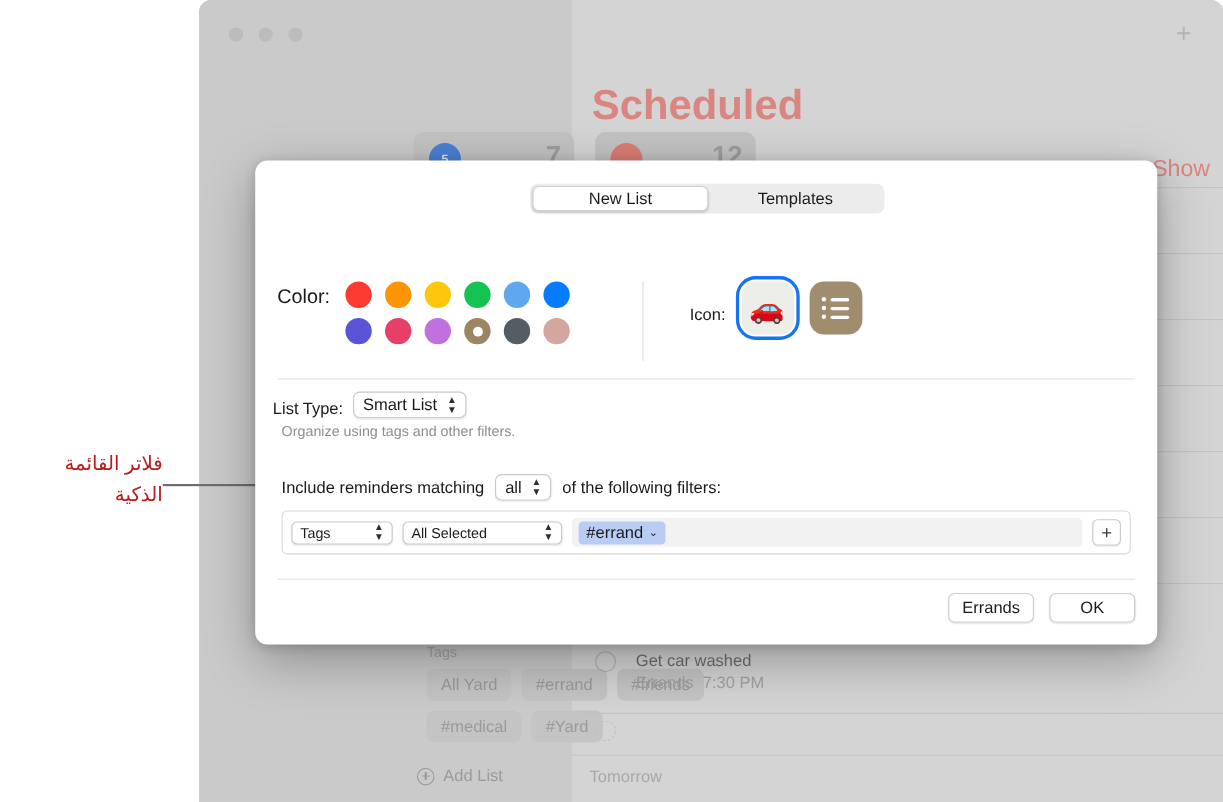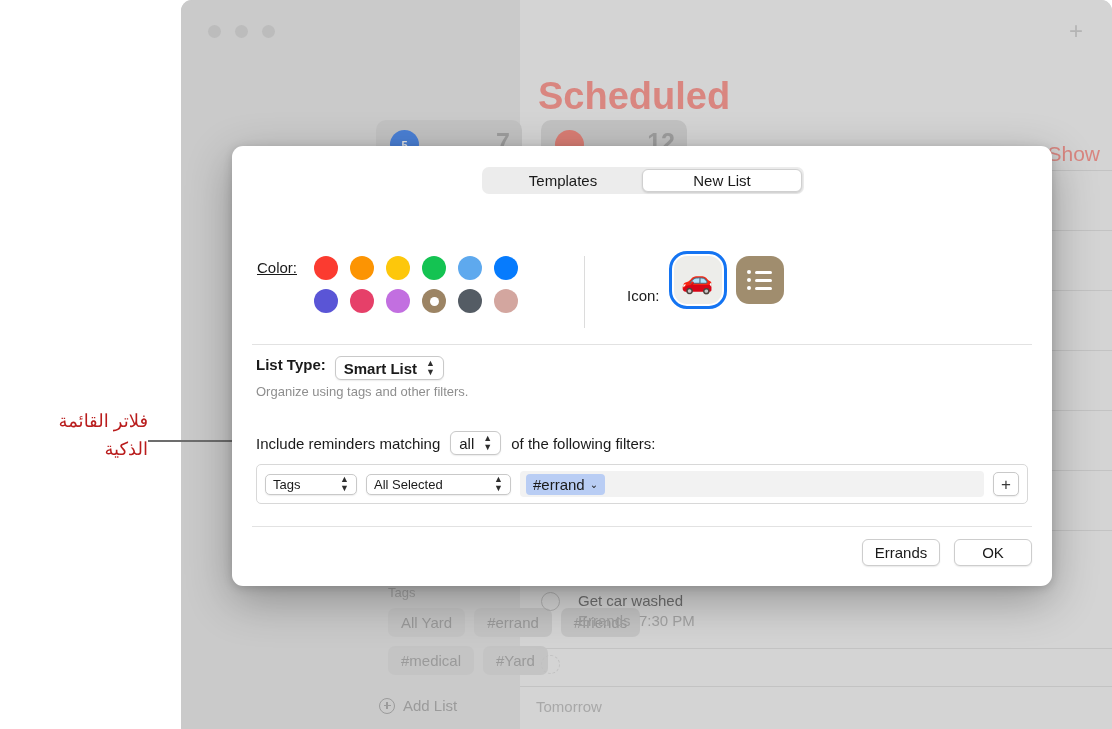--- a/index.html
+++ b/index.html
@@ -234,40 +234,40 @@
     padding: 0 7px; outline: none;
     font-family: "Liberation Sans", sans-serif;
   }
 
   .color-icon-area {
     position: absolute; left: 20px; top: 110px;
     width: 780px; height: 92px;
     display: flex; align-items: flex-start;
   }
   .color-block { display: flex; gap: 12px; }
-  .color-block .lbl { font-size: 15px; color: #1a1a1a; padding-top: 3px; width: 50px; text-align: center; text-decoration: underline; }
+  .color-block .lbl { font-size: 18px; color: #1a1a1a; padding-top: 3px; width: 50px; text-align: left; }
   .swatch-grid {
     display: grid; grid-template-columns: repeat(6, 24px);
     gap: 9px 12px;
   }
   .swatch {
     width: 24px; height: 24px; border-radius: 50%;
     display: flex; align-items: center; justify-content: center;
   }
   .swatch.sel::after {
     content: ""; width: 9px; height: 9px; border-radius: 50%;
     background: #ffffff;
   }
 
   .vdiv {
     width: 1px; height: 72px; background: #dcdcdc;
     margin: 0 0 0 66px;
   }
 
-  .icon-block { display: flex; align-items: flex-end; gap: 14px; margin-left: 42px; }
+  .icon-block { display: flex; align-items: center; gap: 14px; margin-left: 42px; }
   .icon-block .lbl { font-size: 15px; color: #1a1a1a; padding-top: 13px; }
   .icon-opt {
     width: 48px; height: 48px; border-radius: 13px;
     display: flex; align-items: center; justify-content: center;
     font-size: 26px;
   }
   .icon-opt.emoji { background: #ededea; }
   .icon-opt.sel {
     outline: 3px solid #1474f2; outline-offset: 2px;
   }
@@ -275,22 +275,22 @@
   .lg-rows { display: flex; flex-direction: column; gap: 4px; }
   .lg-row { display: flex; align-items: center; gap: 4px; }
   .lg-dot { width: 4px; height: 4px; border-radius: 50%; background: #fff; }
   .lg-bar { width: 17px; height: 3px; border-radius: 2px; background: #fff; }
 
   .hr {
     position: absolute; left: 20px; width: 780px; height: 1px; background: #e2e2e2;
   }
 
   .lt-row {
-    position: absolute; left: 24px; top: 210px;
-    display: flex; align-items: flex-start; gap: 9px; font-weight: bold;
+    position: absolute; left: 16px; top: 210px;
+    display: flex; align-items: flex-end; gap: 9px;
   }
   .popup {
     display: inline-flex; align-items: center; gap: 9px;
     height: 24px; padding: 0 8px;
     background: #fff; border: 1px solid #c9c9c9; border-radius: 6px;
     box-shadow: 0 1px 1.5px rgba(0,0,0,.08);
     font-size: 15px; color: #1a1a1a;
   }
   .popup.small { height: 21px; padding: 0 7px; font-size: 13px; border-radius: 5px; }
   .chev {
@@ -444,22 +444,22 @@
   <div class="callout-text">
     <span>فلاتر القائمة</span><br>
     <span>الذكية</span>
   </div>
   <div class="callout-line"></div>
   <div class="callout-bracket"></div>
 
   <div class="dialog">
 
     <div class="seg">
+      <div class="seg-item active">New List</div>
       <div class="seg-item">Templates</div>
-      <div class="seg-item active">New List</div>
     </div>
 
 
     <div class="color-icon-area">
       <div class="color-block">
         <span class="lbl">Color:</span>
         <div class="swatch-grid">
           <div class="swatch" style="background:#fb3b30"></div>
           <div class="swatch" style="background:#fc9403"></div>
           <div class="swatch" style="background:#fdc70b"></div>

